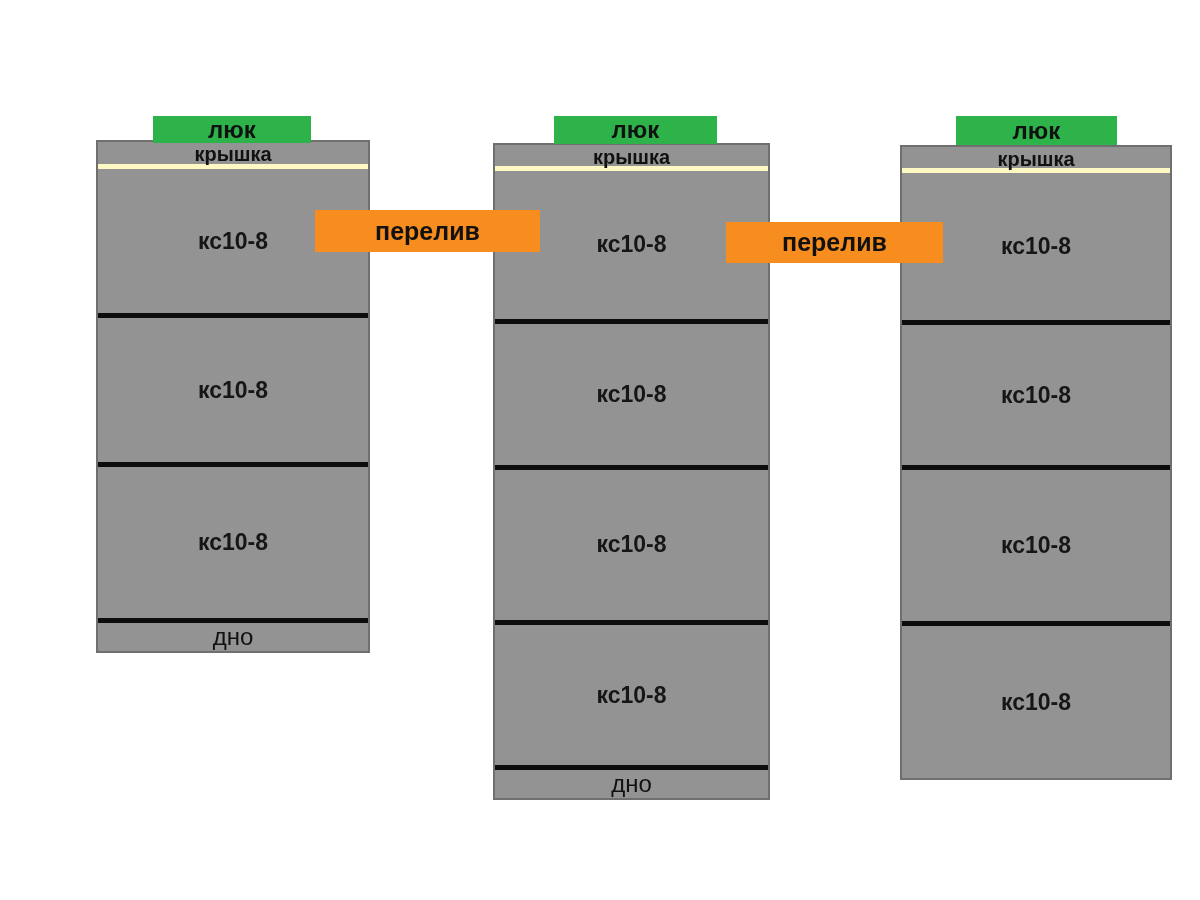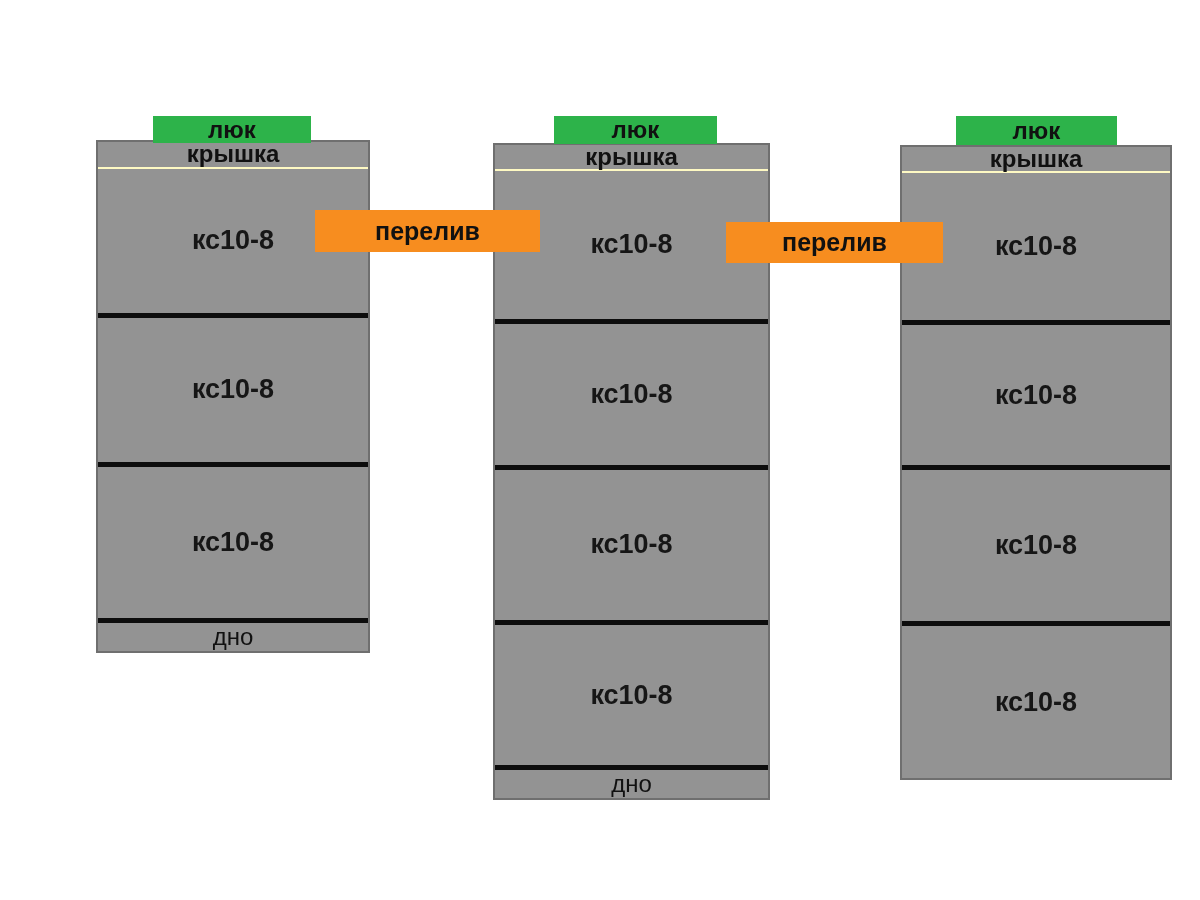--- a/index.html
+++ b/index.html
@@ -43,32 +43,32 @@
   }
   .well1 { left: 96px;  top: 140px; width: 274px; height: 513px; }
   .well2 { left: 493px; top: 143px; width: 277px; height: 657px; }
   .well3 { left: 900px; top: 145px; width: 272px; height: 635px; }
   .cover {
     box-sizing: border-box;
     display: flex;
     align-items: flex-start;
     justify-content: center;
     font-weight: bold;
-    font-size: 24px;
+    font-size: 20px;
     line-height: 24px;
     color: #111111;
-    border-bottom: 2px solid #fef9c3;
+    border-bottom: 5px solid #fef9c3;
   }
   .ring {
     box-sizing: border-box;
     display: flex;
     align-items: center;
     justify-content: center;
     font-weight: bold;
-    font-size: 27px;
+    font-size: 23px;
     color: #161616;
   }
   .ring + .ring { border-top: 5px solid #0d0d0d; }
   .bottom {
     box-sizing: border-box;
     border-top: 5px solid #0d0d0d;
     display: flex;
     align-items: center;
     justify-content: center;
     font-weight: normal;

